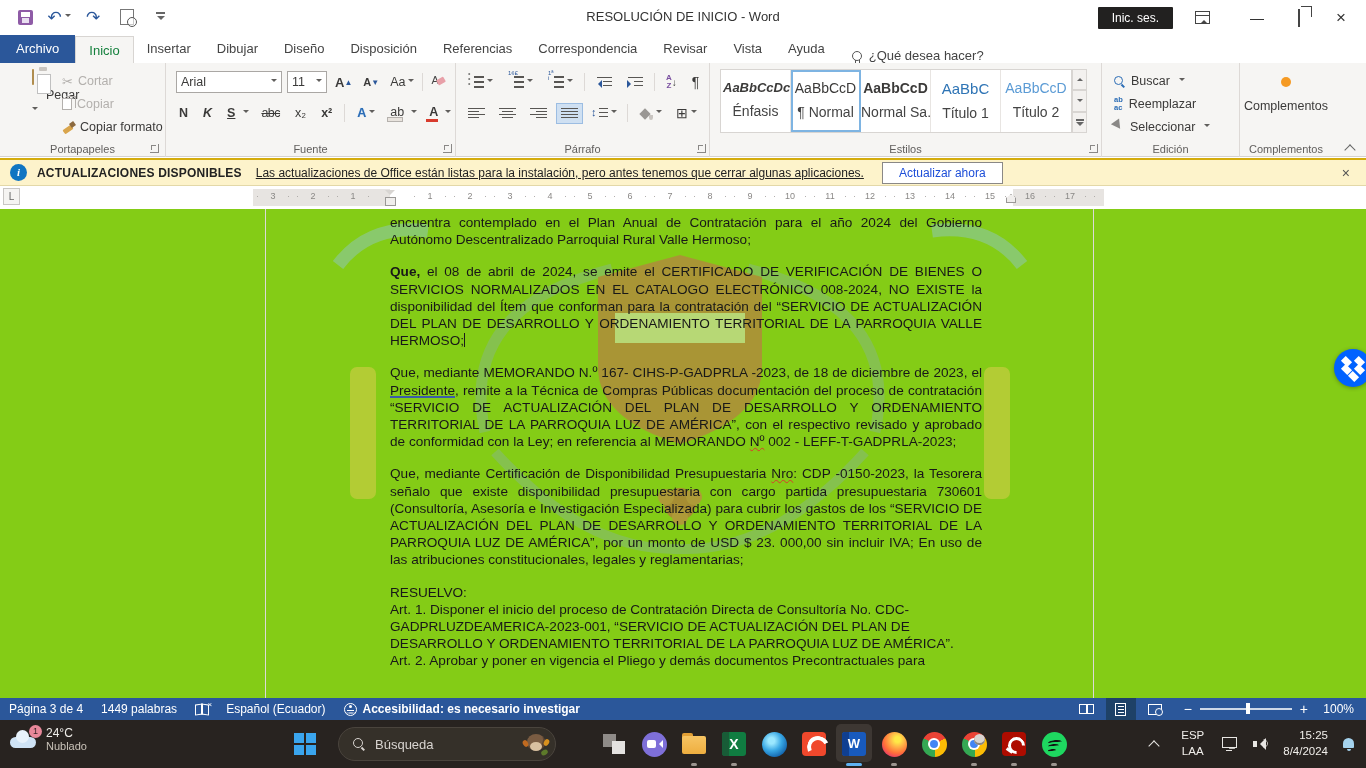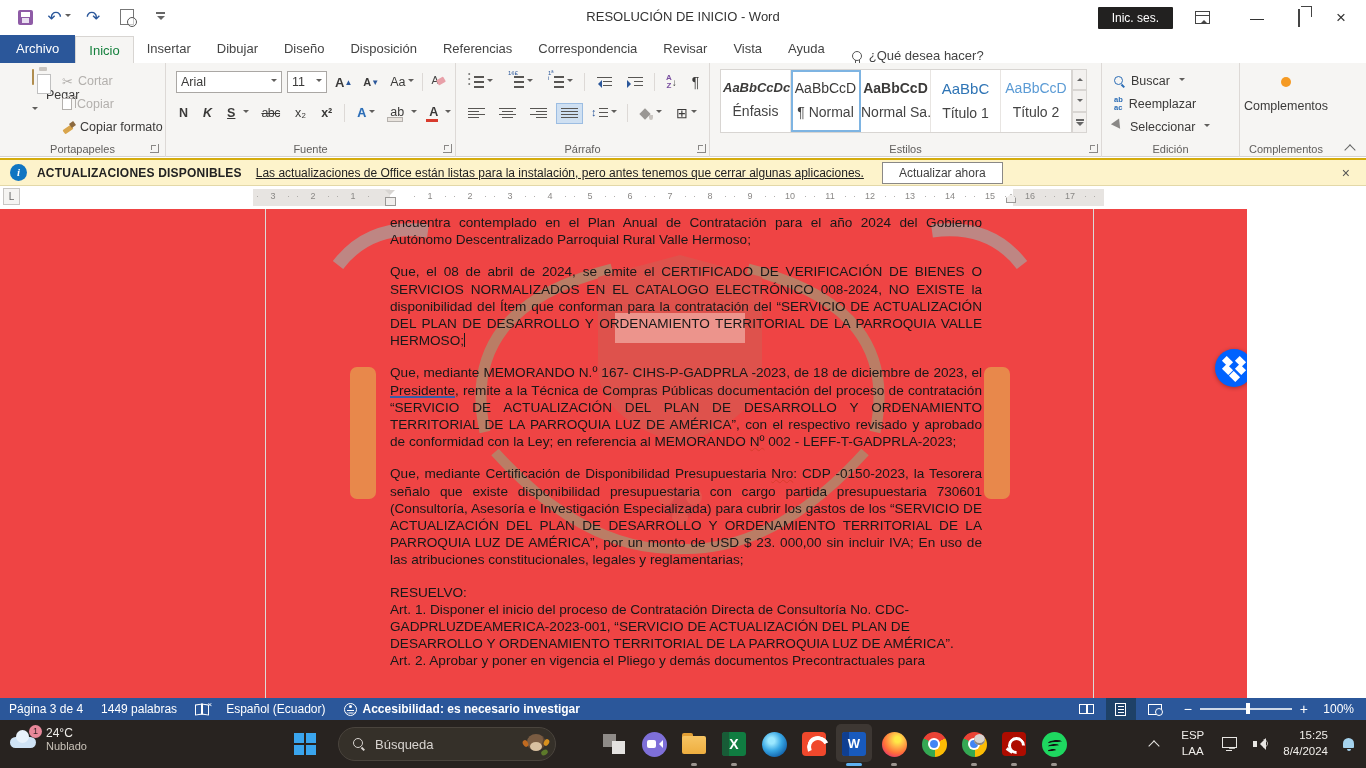--- a/index.html
+++ b/index.html
@@ -149,49 +149,49 @@
   .addin-dot { position:absolute; left:50%; top:14px; margin-left:-5px; width:10px; height:10px; border-radius:50%; background:#f59a23; }
   .addin-lbl { position:absolute; top:36px; width:100%; text-align:center; font-size:12.5px; color:#3b3a39; }
   .collapse { position:absolute; right:10px; bottom:6px; width:10px; height:6px; }
   .collapse::before { content:""; position:absolute; left:0; top:2px; width:7px; height:7px; border-top:1.6px solid #666; border-left:1.6px solid #666; transform:rotate(45deg); }
 
   
   .notif { position:absolute; left:0; top:158px; width:1366px; height:28px; background:#fdf3cb; border-top:2px solid #d4ac0d; border-bottom:1px solid #e3d8a8; display:flex; align-items:center; padding:0 10px; }
   .ic-info { width:17px; height:17px; border-radius:50%; background:#1075c2; color:#fff; font-size:11px; font-style:italic; font-weight:bold; text-align:center; line-height:17px; font-family:"Liberation Serif", serif; }
   .notif-title { font-size:12px; font-weight:bold; color:#222; margin:0 14px 0 10px; letter-spacing:.2px; }
   .notif-msg { font-size:12px; color:#222; text-decoration:underline; margin-right:18px; }
-  .notif-btn { background:#fff; border:1px solid #8a8886; font-size:12px; color:#404040; padding:3px 16px; }
+  .notif-btn { background:#fff; border:1px solid #8a8886; font-size:12px; color:#1d4ed8; padding:3px 16px; }
   .notif-close { margin-left:auto; font-size:14px; color:#555; padding:0 6px; }
 
   
   .rulerrow { position:absolute; left:0; top:187px; width:1366px; height:22px; background:#fff; }
   .tabsel { position:absolute; left:3px; top:1px; width:17px; height:17px; border:1px solid #c8c6c4; background:#f5f4f2; font-size:10px; color:#666; text-align:center; line-height:16px; }
   .ruler { position:absolute; left:253px; top:2px; width:851px; height:17px; background:#e7e4e1; overflow:hidden; }
   .ruler-white { position:absolute; left:137px; top:0; width:623px; height:17px; background:#fff; }
   .rnums { position:absolute; top:2px; display:flex; }
   .rnums-left { left:0; }
   .rnums-right { left:157px; }
   .rnum { width:40px; text-align:center; font-size:9px; color:#8a8886; position:relative; }
   .rnum::before, .rnum::after { content:"·"; position:absolute; top:0; color:#a8a5a2; font-size:9px; }
   .rnum::before { left:3px; } .rnum::after { right:3px; }
   .ind-left { position:absolute; left:132px; top:1px; width:10px; height:15px; }
   .ind-left::before { content:""; position:absolute; left:0; top:0; border:5px solid transparent; border-top:5px solid #d8d5d2; }
   .ind-left::after { content:""; position:absolute; left:0; top:7px; width:9px; height:7px; background:#f0eeec; border:1px solid #9a9896; }
   .ind-right { position:absolute; left:753px; top:5px; width:10px; height:9px; background:#f0eeec; border:1px solid #9a9896; clip-path:polygon(0 45%,50% 0,100% 45%,100% 100%,0 100%); }
 
   
-  .docarea { position:absolute; left:0; top:209px; width:1247px; height:489px; background:#ef4444; overflow:hidden; }
+  .docarea { position:absolute; left:0; top:209px; width:1366px; height:489px; background:#84cc16; overflow:hidden; }
   .pageedge { position:absolute; top:0; width:1px; height:489px; background:#dcdad7; }
   .pe-l { left:265px; } .pe-r { left:1093px; }
   .watermark { position:absolute; left:330px; top:8px; width:700px; height:370px; opacity:.5; pointer-events:none; }
   .doctext { position:absolute; left:390px; top:5px; width:592px; font-size:13.6px; line-height:17.2px; color:#181818; text-align:justify; }
   .doctext p { margin-bottom:15px; }
   .doctext p.tight { margin-bottom:0; }
   .doctext .left { text-align:left; }
-  .bld { font-weight:normal; }
+  .bld { font-weight:bold; }
   .gram { text-decoration:underline; text-decoration-color:#3a5da8; text-decoration-thickness:1.5px; }
   .sqig { text-decoration:underline wavy #d83b2d; text-decoration-thickness:1px; }
   .cursor { display:inline-block; width:1.4px; height:14px; background:#1a1a1a; vertical-align:-2px; }
   .dropbox { position:absolute; right:-6px; top:140px; width:38px; height:38px; border-radius:50%; background:#0062ff; box-shadow:0 1px 4px rgba(0,0,0,.3); }
   .dropbox i { position:absolute; width:9px; height:9px; background:#fff; transform:rotate(45deg) scaleY(.75); }
   .dropbox i:nth-child(1){ left:8px; top:8px; } .dropbox i:nth-child(2){ left:21px; top:8px; }
   .dropbox i:nth-child(3){ left:8px; top:16px; } .dropbox i:nth-child(4){ left:21px; top:16px; }
   .dropbox i:nth-child(5){ left:14.5px; top:23px; }
 
   

